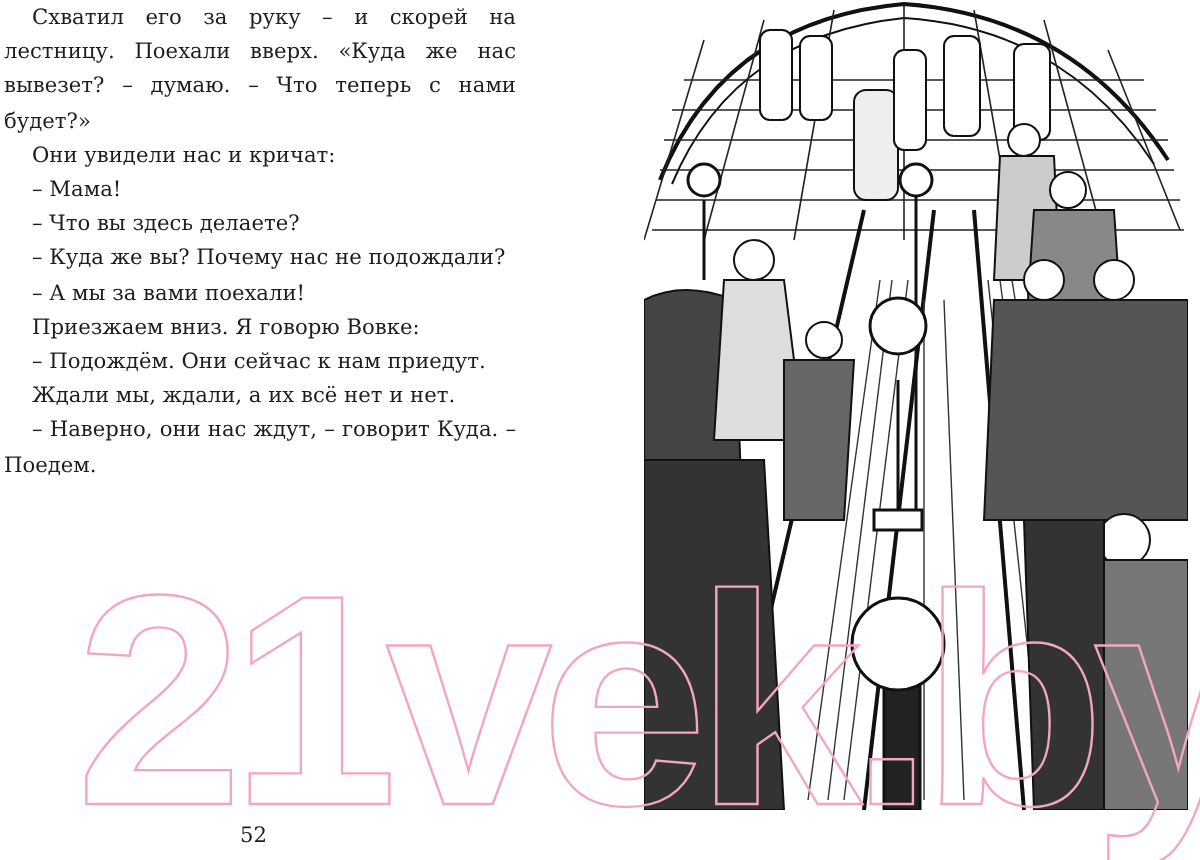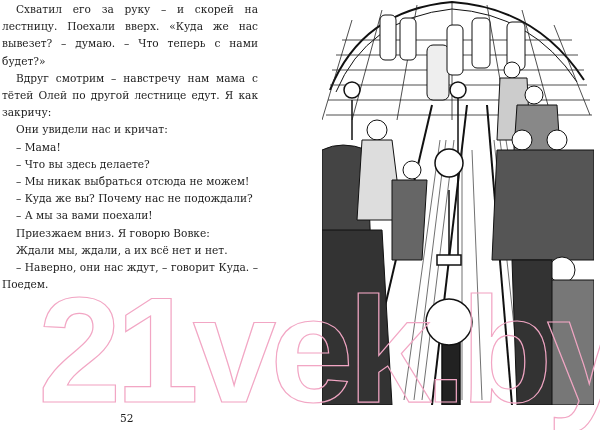--- a/index.html
+++ b/index.html
@@ -28,28 +28,27 @@
   .watermark {
     position: absolute; left: 0; top: 0; width: 516px; height: 430px; pointer-events: none;
   }
 </style>
 </head>
 <body>
 
 <div class="page-left">
   <div class="text-col">
     <p class="indent">Схватил его за руку – и скорей на лестницу. Поехали вверх. «Куда же нас вывезет? – думаю. – Что теперь с нами будет?»</p>
-    <p class="indent">Вдруг смотрим – навстречу нам мама с тётей Олей по другой лестнице едут. Я как закричу:</p>
     <p class="indent">Они увидели нас и кричат:</p>
     <p class="indent">– Мама!</p>
     <p class="indent">– Что вы здесь делаете?</p>
-    <p class="indent">– Мы никак выбраться отсюда не можем!</p>
     <p class="indent">– Куда же вы? Почему нас не подождали?</p>
     <p class="indent">– А мы за вами поехали!</p>
     <p class="indent">Приезжаем вниз. Я говорю Вовке:</p>
+    <p class="indent">– Подождём. Они сейчас к нам приедут.</p>
     <p class="indent">Ждали мы, ждали, а их всё нет и нет.</p>
     <p class="indent">– Наверно, они нас ждут, – говорит Куда. – Поедем.</p>
 
   </div>
   <div class="page-number">52</div>
 </div>
 
 <div class="illustration">
   <svg width="272" height="405" viewBox="0 0 272 405" xmlns="http://www.w3.org/2000/svg">
 

